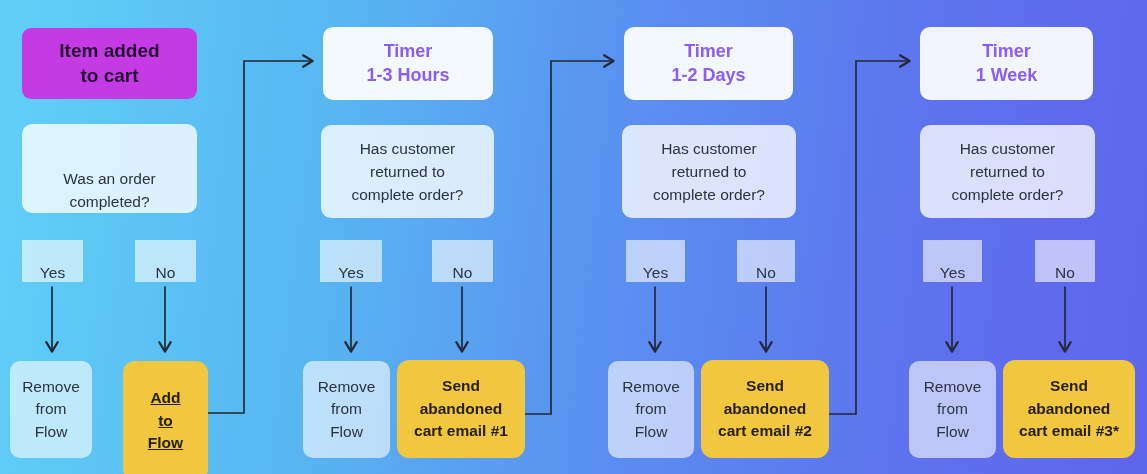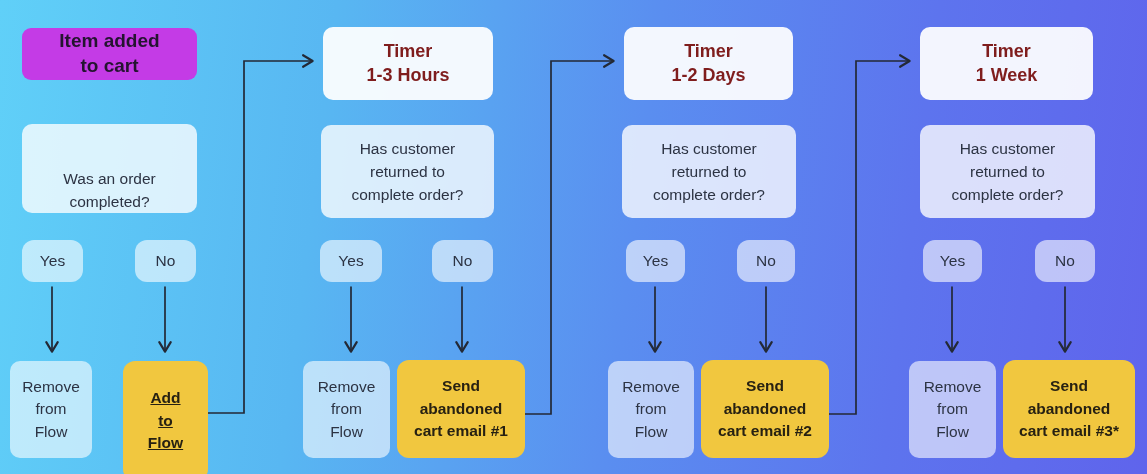--- a/index.html
+++ b/index.html
@@ -36,33 +36,34 @@
   .start{
     background:var(--start-node);
     border-radius:9px;
     font-weight:700;font-size:19px;line-height:1.3;
     color:#241430;
   }
   .timer{
     background:rgba(255,255,255,0.93);
     border-radius:10px;
     font-weight:700;font-size:18px;line-height:1.3;
-    color:#7f1d1d;
+    color:#8b5cf6;
   }
   .question{
     background:rgba(255,255,255,0.78);
     border-radius:10px;
     font-size:15.5px;line-height:1.5;
     color:#2c3343;
   }
   .choice{
     background:rgba(255,255,255,0.60);
-    border-radius:12px;
+    border-radius:1px;
     font-size:15.5px;
     color:#2c3343;
+    align-items:flex-end;
   }
   .outcome{
     background:rgba(255,255,255,0.60);
     border-radius:10px;
     font-size:15.5px;line-height:1.45;
     color:#2c3343;
   }
   .action{
     background:var(--action-node);
     border-radius:12px;
@@ -94,21 +95,21 @@
 
       <line x1="952" y1="287" x2="952" y2="351" marker-end="url(#ah)"></line>
       <line x1="1065" y1="287" x2="1065" y2="351" marker-end="url(#ah)"></line>
 
       <path d="M208,413 L244,413 L244,61 L312,61" marker-end="url(#ah)"></path>
       <path d="M525,414 L551,414 L551,61 L613,61" marker-end="url(#ah)"></path>
       <path d="M829,414 L856,414 L856,61 L909,61" marker-end="url(#ah)"></path>
     </g>
   </svg>
 
-  <div class="node start" style="left:22px;top:28px;width:175px;height:52px;">
+  <div class="node start" style="left:22px;top:28px;width:175px;height:71px;">
     <span>Item added
 to cart</span>
   </div>
   <div class="node question" style="left:22px;top:124px;width:175px;height:89px;align-items:flex-end;">
     <span>Was an order
 completed?</span>
   </div>
   <div class="node choice" style="left:22px;top:240px;width:61px;height:42px;">
     <span>Yes</span>
   </div>

